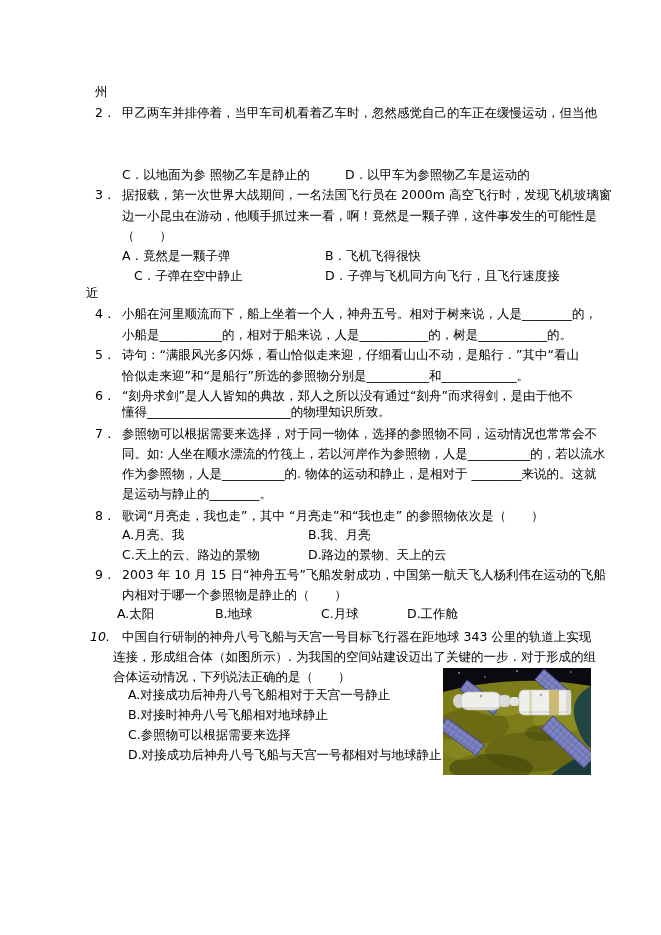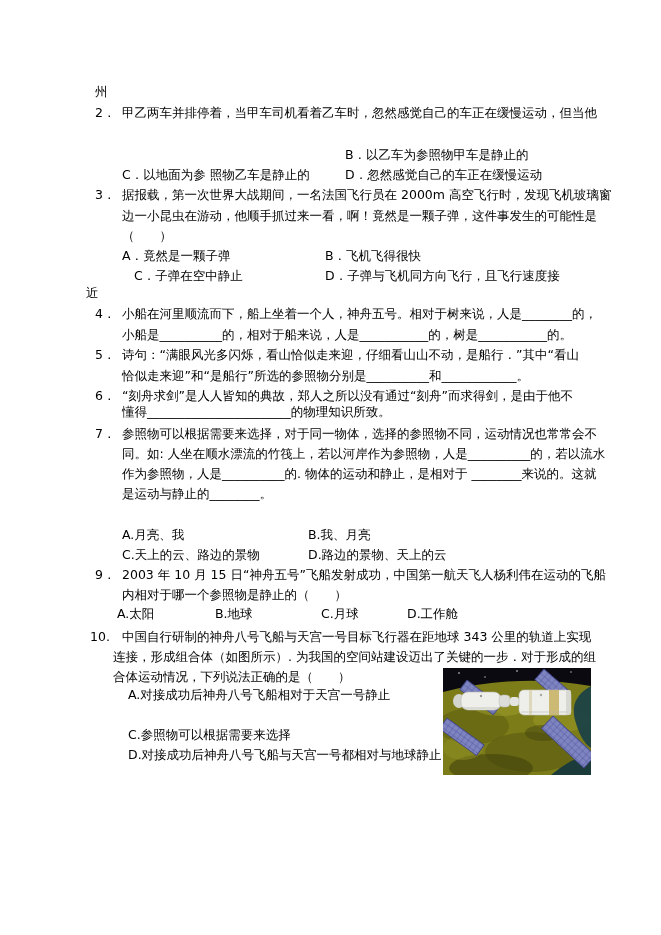--- a/index.html
+++ b/index.html
@@ -1,34 +1,33 @@
 <!DOCTYPE html>
 <html><head>
 <meta charset="utf-8">
 <style>
   html,body{margin:0;padding:0;background:#ffffff;}
   body{width:661px;height:935px;font-family:"DejaVu Sans","Liberation Sans",sans-serif;}
   .page{position:relative;width:661px;height:935px;background:#ffffff;overflow:hidden;color:#000;}
   .ln{position:absolute;font-size:12.5px;line-height:15px;white-space:pre;color:#000;}
   .num{display:inline-block;width:27px;}
-  .num-wide{display:inline-block;width:32px;}
+  .num-wide{display:inline-block;width:32px;font-style:italic;}
   .figure{position:absolute;left:443px;top:668px;width:148px;height:107px;}
   .figure svg{display:block;}
 </style>
 </head>
 <body>
 
 <div class="page">
 
   <div class="ln" style="left:95px;top:84px">州</div>
 
   <div class="ln" style="left:95px;top:105px"><span class="num">2．</span><span>甲乙两车并排停着，当甲车司机看着乙车时，忽然感觉自己的车正在缓慢运动，但当他</span></div>
-  <div class="ln" style="left:345px;top:147px">B．以乙车为参照物甲车是静止的</div>
   <div class="ln" style="left:122px;top:167px">C．以地面为参 照物乙车是静止的</div>
-  <div class="ln" style="left:345px;top:167px">D．忽然感觉自己的车正在缓慢运动</div>
+  <div class="ln" style="left:345px;top:167px">D．以甲车为参照物乙车是运动的</div>
 
   <div class="ln" style="left:95px;top:187px"><span class="num">3．</span><span>据报载，第一次世界大战期间，一名法国飞行员在 2000m 高空飞行时，发现飞机玻璃窗</span></div>
   <div class="ln" style="left:122px;top:208px">边一小昆虫在游动，他顺手抓过来一看，啊！竟然是一颗子弹，这件事发生的可能性是</div>
   <div class="ln" style="left:122px;top:228px">（　　）</div>
   <div class="ln" style="left:122px;top:248px">A．竟然是一颗子弹</div>
   <div class="ln" style="left:325px;top:248px">B．飞机飞得很快</div>
   <div class="ln" style="left:134px;top:268px">C．子弹在空中静止</div>
   <div class="ln" style="left:325px;top:268px">D．子弹与飞机同方向飞行，且飞行速度接</div>
   <div class="ln" style="left:86px;top:285px">近</div>
 
@@ -39,36 +38,38 @@
   <div class="ln" style="left:122px;top:368px">恰似走来迎”和“是船行”所选的参照物分别是__________和____________。</div>
 
   <div class="ln" style="left:95px;top:388px"><span class="num">6．</span><span>“刻舟求剑”是人人皆知的典故，郑人之所以没有通过“刻舟”而求得剑，是由于他不</span></div>
   <div class="ln" style="left:122px;top:404px">懂得_______________________的物理知识所致。</div>
 
   <div class="ln" style="left:95px;top:426px"><span class="num">7．</span><span>参照物可以根据需要来选择，对于同一物体，选择的参照物不同，运动情况也常常会不</span></div>
   <div class="ln" style="left:122px;top:446px">同。如: 人坐在顺水漂流的竹筏上，若以河岸作为参照物，人是__________的，若以流水</div>
   <div class="ln" style="left:122px;top:466px">作为参照物，人是__________的. 物体的运动和静止，是相对于 ________来说的。这就</div>
   <div class="ln" style="left:122px;top:486px">是运动与静止的________。</div>
 
+  <div class="ln" style="left:95px;top:508px"><span class="num">8．</span><span>歌词“月亮走，我也走”，其中 “月亮走”和“我也走” 的参照物依次是（　　）</span></div>
   <div class="ln" style="left:122px;top:527px">A.月亮、我</div>
   <div class="ln" style="left:308px;top:527px">B.我、月亮</div>
   <div class="ln" style="left:122px;top:547px">C.天上的云、路边的景物</div>
   <div class="ln" style="left:308px;top:547px">D.路边的景物、天上的云</div>
 
   <div class="ln" style="left:95px;top:567px"><span class="num">9．</span><span>2003 年 10 月 15 日“神舟五号”飞船发射成功，中国第一航天飞人杨利伟在运动的飞船</span></div>
   <div class="ln" style="left:122px;top:587px">内相对于哪一个参照物是静止的（　　）</div>
   <div class="ln" style="left:117px;top:606px">A.太阳</div>
   <div class="ln" style="left:215px;top:606px">B.地球</div>
   <div class="ln" style="left:321px;top:606px">C.月球</div>
   <div class="ln" style="left:407px;top:606px">D.工作舱</div>
 
   <div class="ln" style="left:90px;top:629px"><span class="num-wide">10.</span><span>中国自行研制的神舟八号飞船与天宫一号目标飞行器在距地球 343 公里的轨道上实现</span></div>
   <div class="ln" style="left:113px;top:649px">连接，形成组合体（如图所示）. 为我国的空间站建设迈出了关键的一步．对于形成的组</div>
   <div class="ln" style="left:113px;top:669px">合体运动情况，下列说法正确的是（　　）</div>
   <div class="ln" style="left:128px;top:687px">A.对接成功后神舟八号飞船相对于天宫一号静止</div>
+  <div class="ln" style="left:128px;top:707px">B.对接时神舟八号飞船相对地球静止</div>
   <div class="ln" style="left:128px;top:727px">C.参照物可以根据需要来选择</div>
   <div class="ln" style="left:128px;top:747px">D.对接成功后神舟八号飞船与天宫一号都相对与地球静止</div>
 
   <div class="figure">
     <svg width="148" height="107" viewBox="0 0 148 107" xmlns="http://www.w3.org/2000/svg">
       <defs>
         <pattern id="panelgrid" width="5" height="5" patternUnits="userSpaceOnUse">
           <rect width="5" height="5" fill="#7e84c0"></rect>
           <path d="M0 0H5M0 0V5" stroke="#4d529b" stroke-width="0.8"></path>
         </pattern>

